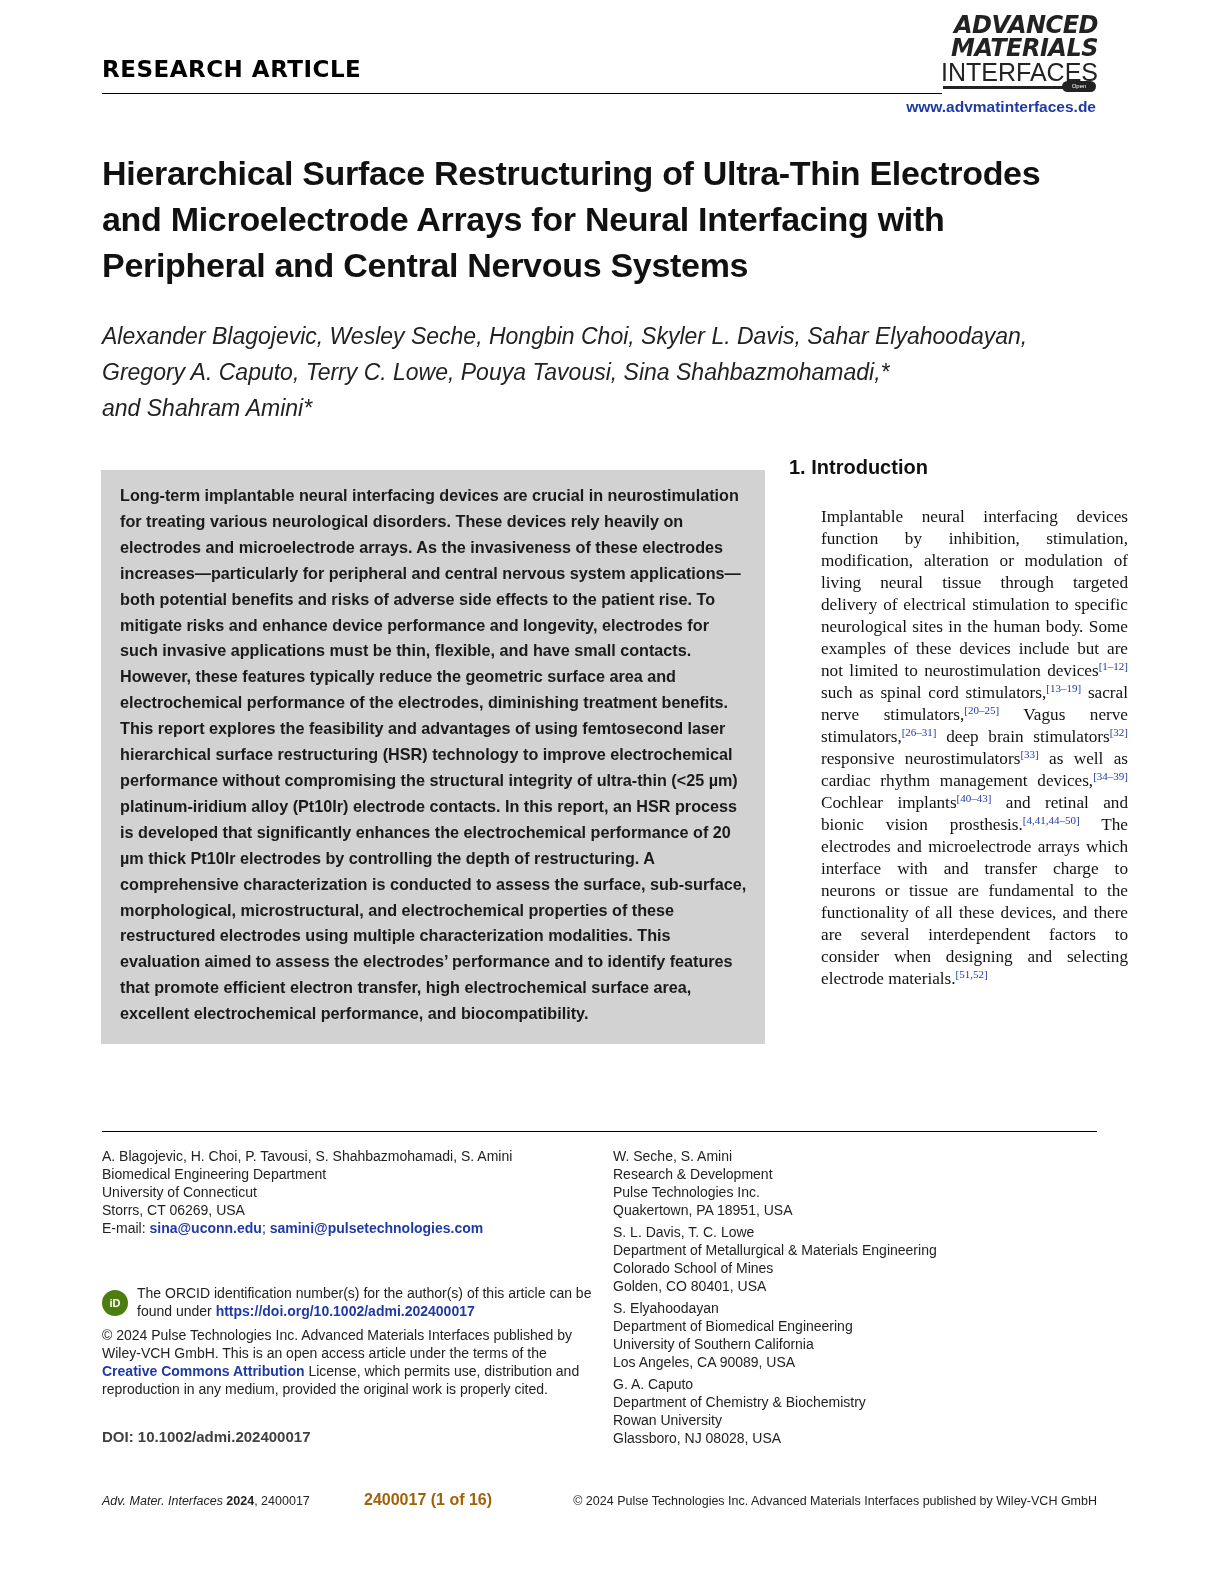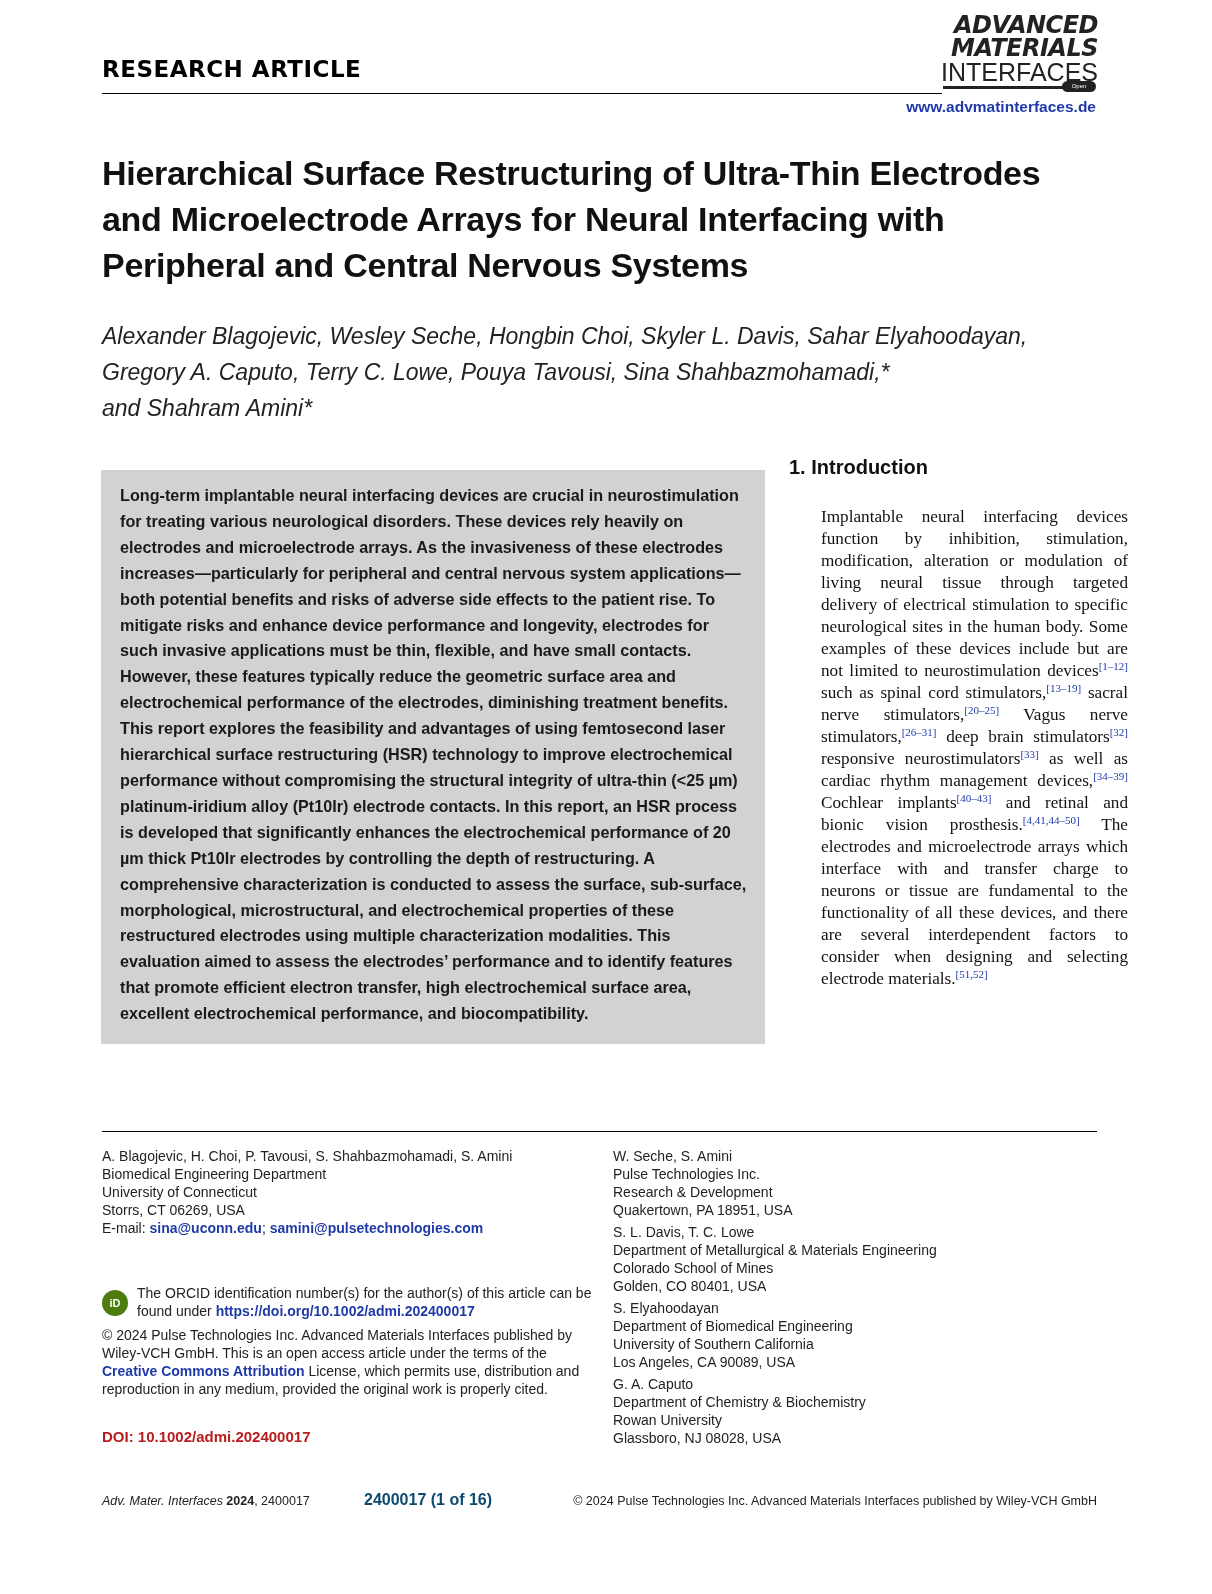--- a/index.html
+++ b/index.html
@@ -33,25 +33,25 @@
   .aff-rule { left: 102px; top: 1131px; width: 995px; height: 1px; background: #000; }
   .aff { font-family: "Liberation Sans", sans-serif; font-size: 14px; line-height: 18px; color: #222; }
   .aff-left { left: 102px; top: 1147px; width: 480px; }
   .aff-right { left: 613px; top: 1147px; width: 480px; }
   .aff-block { margin-bottom: 4px; }
   .link { color: #1f3aa8; text-decoration: none; font-weight: bold; }
 
   .orcid-icon { left: 102px; top: 1290px; width: 26px; height: 26px; border-radius: 50%; background: #4d7c0f; color: #fff; font-size: 11px; font-weight: bold; text-align: center; line-height: 26px; font-family: "Liberation Sans", sans-serif; }
   .orcid-text { left: 137px; top: 1284px; width: 460px; font-family: "Liberation Sans", sans-serif; font-size: 14px; line-height: 18px; color: #222; }
   .license { left: 102px; top: 1326px; width: 490px; font-family: "Liberation Sans", sans-serif; font-size: 14px; line-height: 18px; color: #222; }
-  .doi { left: 102px; top: 1428px; font-family: "Liberation Sans", sans-serif; font-weight: bold; font-size: 15px; color: #b91c1c; }
+  .doi { left: 102px; top: 1428px; font-family: "Liberation Sans", sans-serif; font-weight: bold; font-size: 15px; color: #404040; }
 
   
   .foot-journal { left: 102px; top: 1494px; font-family: "Liberation Sans", sans-serif; font-size: 12.5px; color: #222; }
-  .foot-page { left: 364px; top: 1491px; font-family: "Liberation Sans", sans-serif; font-weight: bold; font-size: 16px; color: #0c4a6e; }
+  .foot-page { left: 364px; top: 1491px; font-family: "Liberation Sans", sans-serif; font-weight: bold; font-size: 16px; color: #a16207; }
   .foot-copy { left: 547px; top: 1494px; width: 550px; text-align: right; font-family: "Liberation Sans", sans-serif; font-size: 12.5px; color: #222; }
 </style>
 </head>
 <body>
 
 <div class="abs section-label">RESEARCH ARTICLE</div>
 <div class="abs header-rule"></div>
 
 <div class="abs logo">
   <div class="l1">ADVANCED</div>
@@ -84,22 +84,22 @@
   <div>University of Connecticut</div>
   <div>Storrs, CT 06269, USA</div>
   <div>
     <span>E-mail: </span><a class="link">sina@uconn.edu</a><span>; </span><a class="link">samini@pulsetechnologies.com</a>
   </div>
 </div>
 
 <div class="abs aff aff-right" id="aff-right">
     <div class="aff-block">
       <div>W. Seche, S. Amini</div>
+      <div>Research &amp; Development</div>
       <div>Pulse Technologies Inc.</div>
-      <div>Research &amp; Development</div>
       <div>Quakertown, PA 18951, USA</div>
     </div>
     <div class="aff-block">
       <div>S. L. Davis, T. C. Lowe</div>
       <div>Department of Metallurgical &amp; Materials Engineering</div>
       <div>Colorado School of Mines</div>
       <div>Golden, CO 80401, USA</div>
     </div>
     <div class="aff-block">
       <div>S. Elyahoodayan</div>

